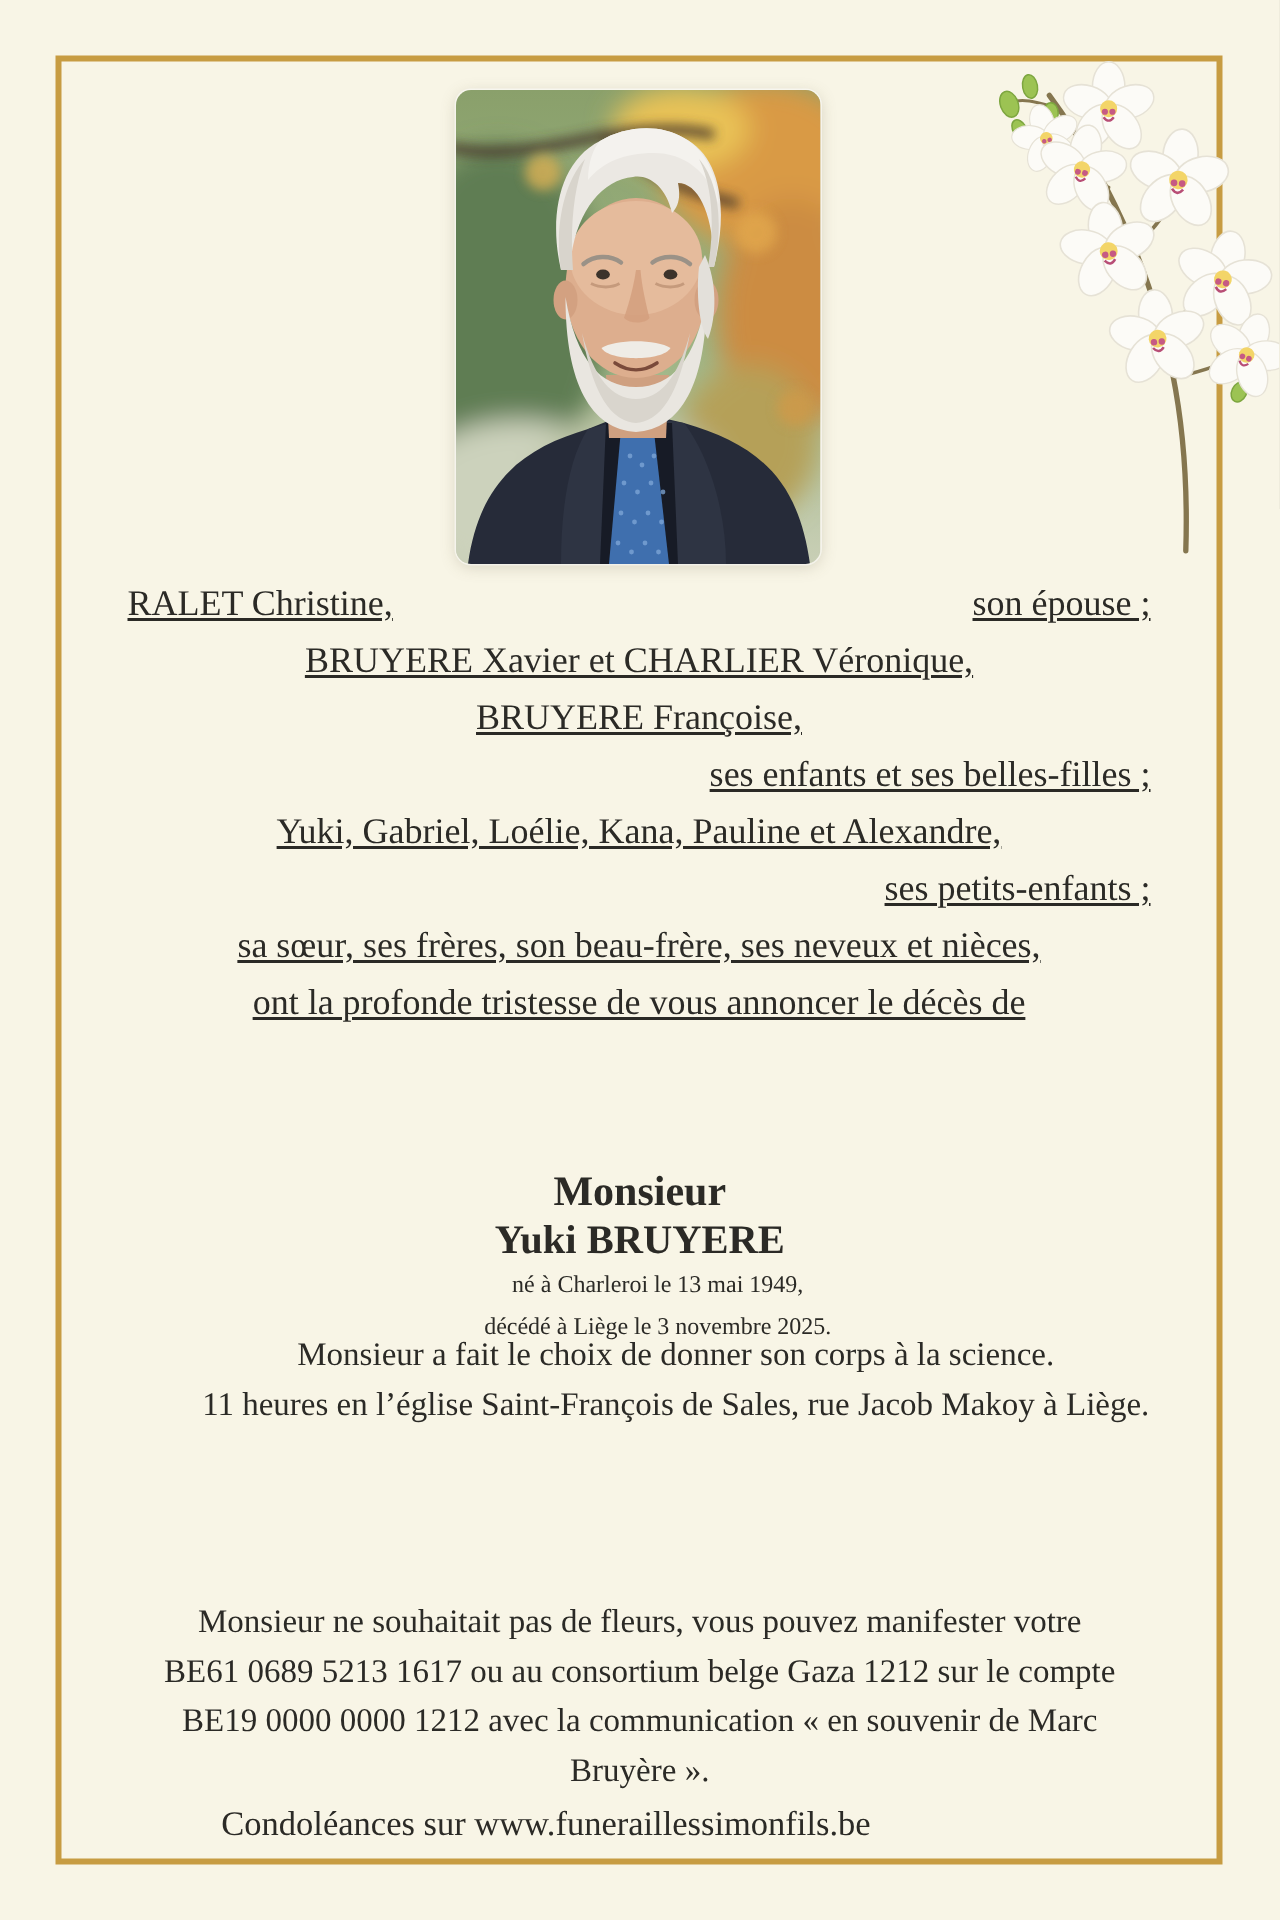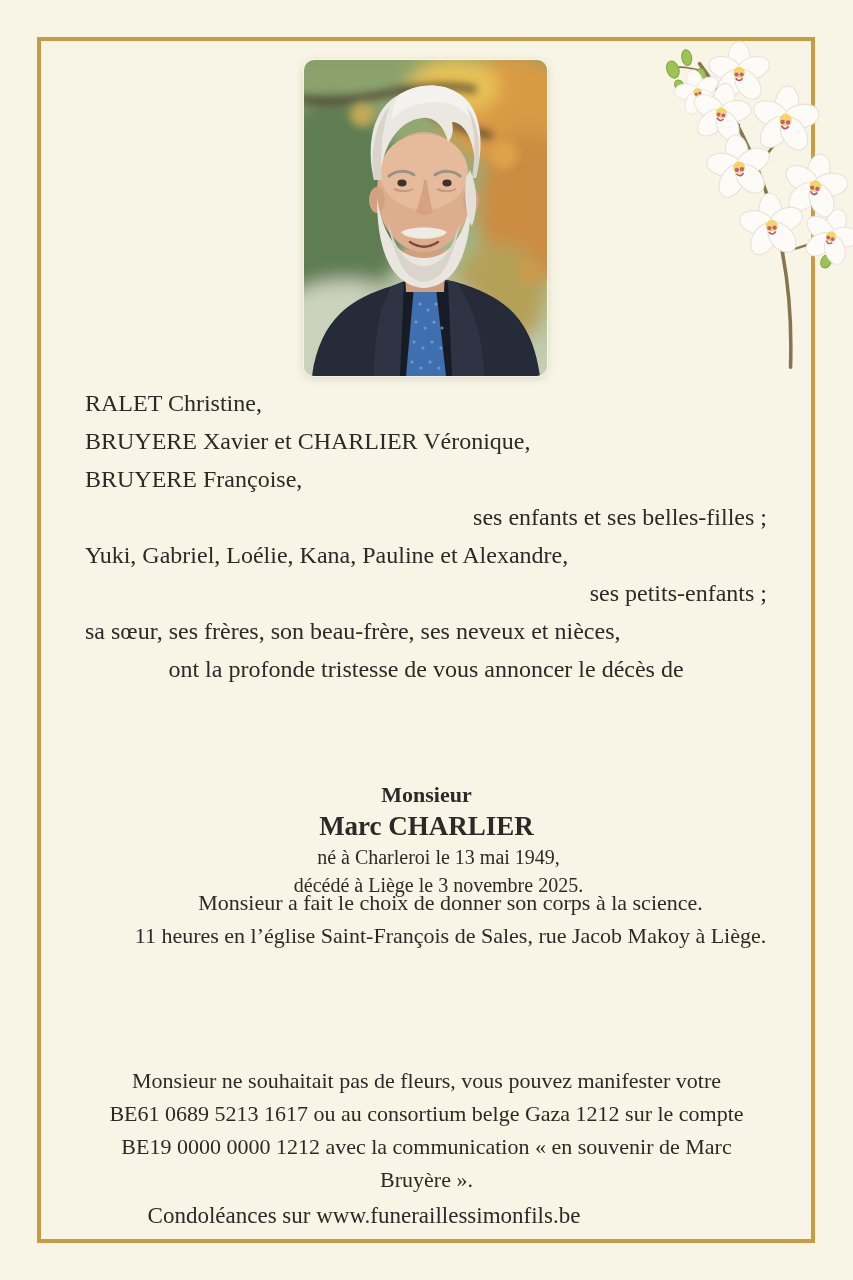--- a/index.html
+++ b/index.html
@@ -28,30 +28,30 @@
     border-radius:10px;overflow:hidden;z-index:2;
     box-shadow:0 0 0 1px rgba(255,255,255,.55), 0 2px 10px rgba(120,110,80,.25);
   }
   .orchid{
     position:absolute;left:645px;top:26px;width:208px;height:356px;z-index:4;
   }
   .family{
     position:absolute;left:85px;top:384px;width:682px;z-index:3;
     font-size:24px;
   }
-  .fline{height:38px;line-height:38px;display:flex;justify-content:flex-start;white-space:nowrap;}
+  .fline{height:38px;line-height:38px;display:flex;justify-content:center;white-space:nowrap;text-decoration:underline;}
   .fline .cell-l{text-align:left;}
   .fline .cell-r{text-align:right;margin-left:auto;}
   .fline.centered{display:block;text-align:center;}
   .name-block{
     position:absolute;left:0;top:779px;width:853px;text-align:center;z-index:3;
   }
-  .civility{font-size:22px;font-weight:bold;line-height:31px;}
+  .civility{font-size:28px;font-weight:bold;line-height:31px;}
   .full-name{font-size:27px;font-weight:bold;line-height:33px;}
-  .life-dates{font-size:20px;line-height:28px;margin-left:24px;}
+  .life-dates{font-size:16px;line-height:28px;margin-left:24px;}
   .para{
     position:absolute;left:0;width:853px;text-align:center;z-index:3;
     font-size:22px;line-height:33px;
   }
   .para div{white-space:nowrap;}
   .ceremony{top:886px;padding-left:24px;}
   .donation{top:1024px;margin-top:40px;}
   .footer{
     position:absolute;left:0;top:1201px;width:728px;text-align:center;z-index:3;
     font-size:23px;line-height:30px;
@@ -195,20 +195,21 @@
       <use href="#fl" transform="translate(95,143) scale(1.2) rotate(-8)"></use>
       <use href="#fl" transform="translate(172,162) scale(1.2) rotate(12)"></use>
       <use href="#fl" transform="translate(128,202) scale(1.2) rotate(-5)"></use>
       <use href="#fl" transform="translate(188,213) scale(1.05) rotate(20)"></use>
     </svg>
   </div>
 
   <div class="family">
     <div class="fline">
       <span class="cell-l">RALET Christine,</span>
+      <span class="cell-r">son épouse ;</span>
     </div>
     <div class="fline">
       <span class="cell-l">BRUYERE Xavier et CHARLIER Véronique,</span>
     </div>
     <div class="fline">
       <span class="cell-l">BRUYERE Françoise,</span>
     </div>
     <div class="fline">
       <span class="cell-r">ses enfants et ses belles-filles ;</span>
     </div>
@@ -219,21 +220,21 @@
       <span class="cell-r">ses petits-enfants ;</span>
     </div>
     <div class="fline">
       <span class="cell-l">sa sœur, ses frères, son beau-frère, ses neveux et nièces,</span>
     </div>
     <div class="fline centered">ont la profonde tristesse de vous annoncer le décès de</div>
   </div>
 
   <div class="name-block">
     <div class="civility">Monsieur</div>
-    <div class="full-name">Marc CHARLIER</div>
+    <div class="full-name">Yuki BRUYERE</div>
     <div class="life-dates">né à Charleroi le 13 mai 1949,</div>
     <div class="life-dates">décédé à Liège le 3 novembre 2025.</div>
   </div>
 
   <div class="para ceremony">
     <div>Monsieur a fait le choix de donner son corps à la science.</div>
     <div>11 heures en l’église Saint-François de Sales, rue Jacob Makoy à Liège.</div>
   </div>
 
   <div class="para donation">

